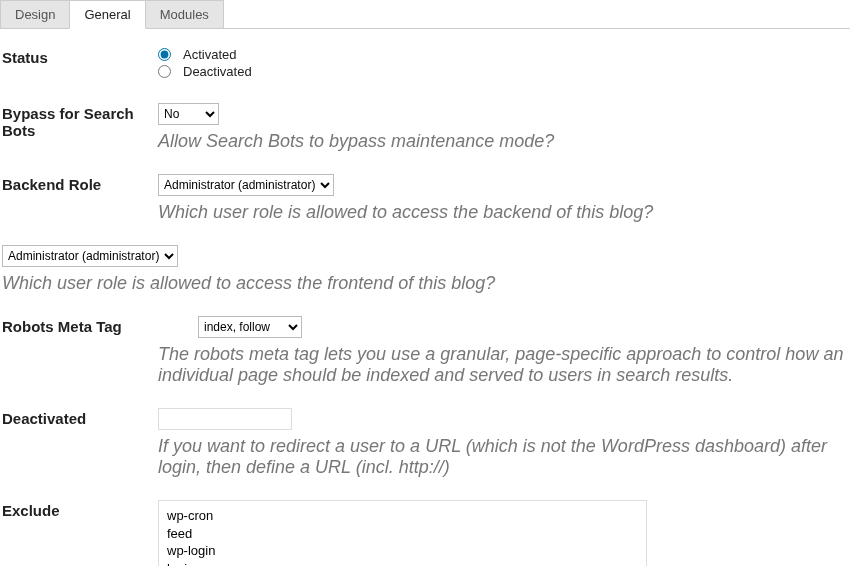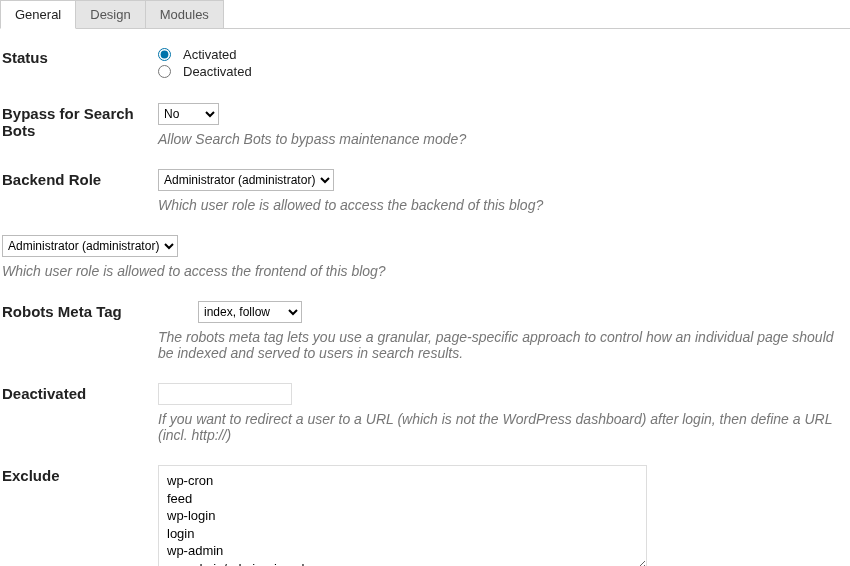--- a/index.html
+++ b/index.html
@@ -89,29 +89,29 @@
     background: #fff;
     width: 489px;
     height: 105px;
     resize: both;
     line-height: 1.35;
   }
   .desc {
     margin-top: 6px;
     color: #777;
     font-style: italic;
-    font-size: 14px;
+    font-size: 18px;
   }
 </style>
 </head>
 <body>
 
 <div class="tabs">
+  <div class="tab">Design</div>
   <div class="tab active">General</div>
-  <div class="tab">Design</div>
   <div class="tab">Modules</div>
 </div>
 
 <div class="form">
 
   <div class="row">
     <div class="label">Status</div>
     <div class="control">
       <div class="radio-line">
         <input type="radio" name="status" checked="" style="">

